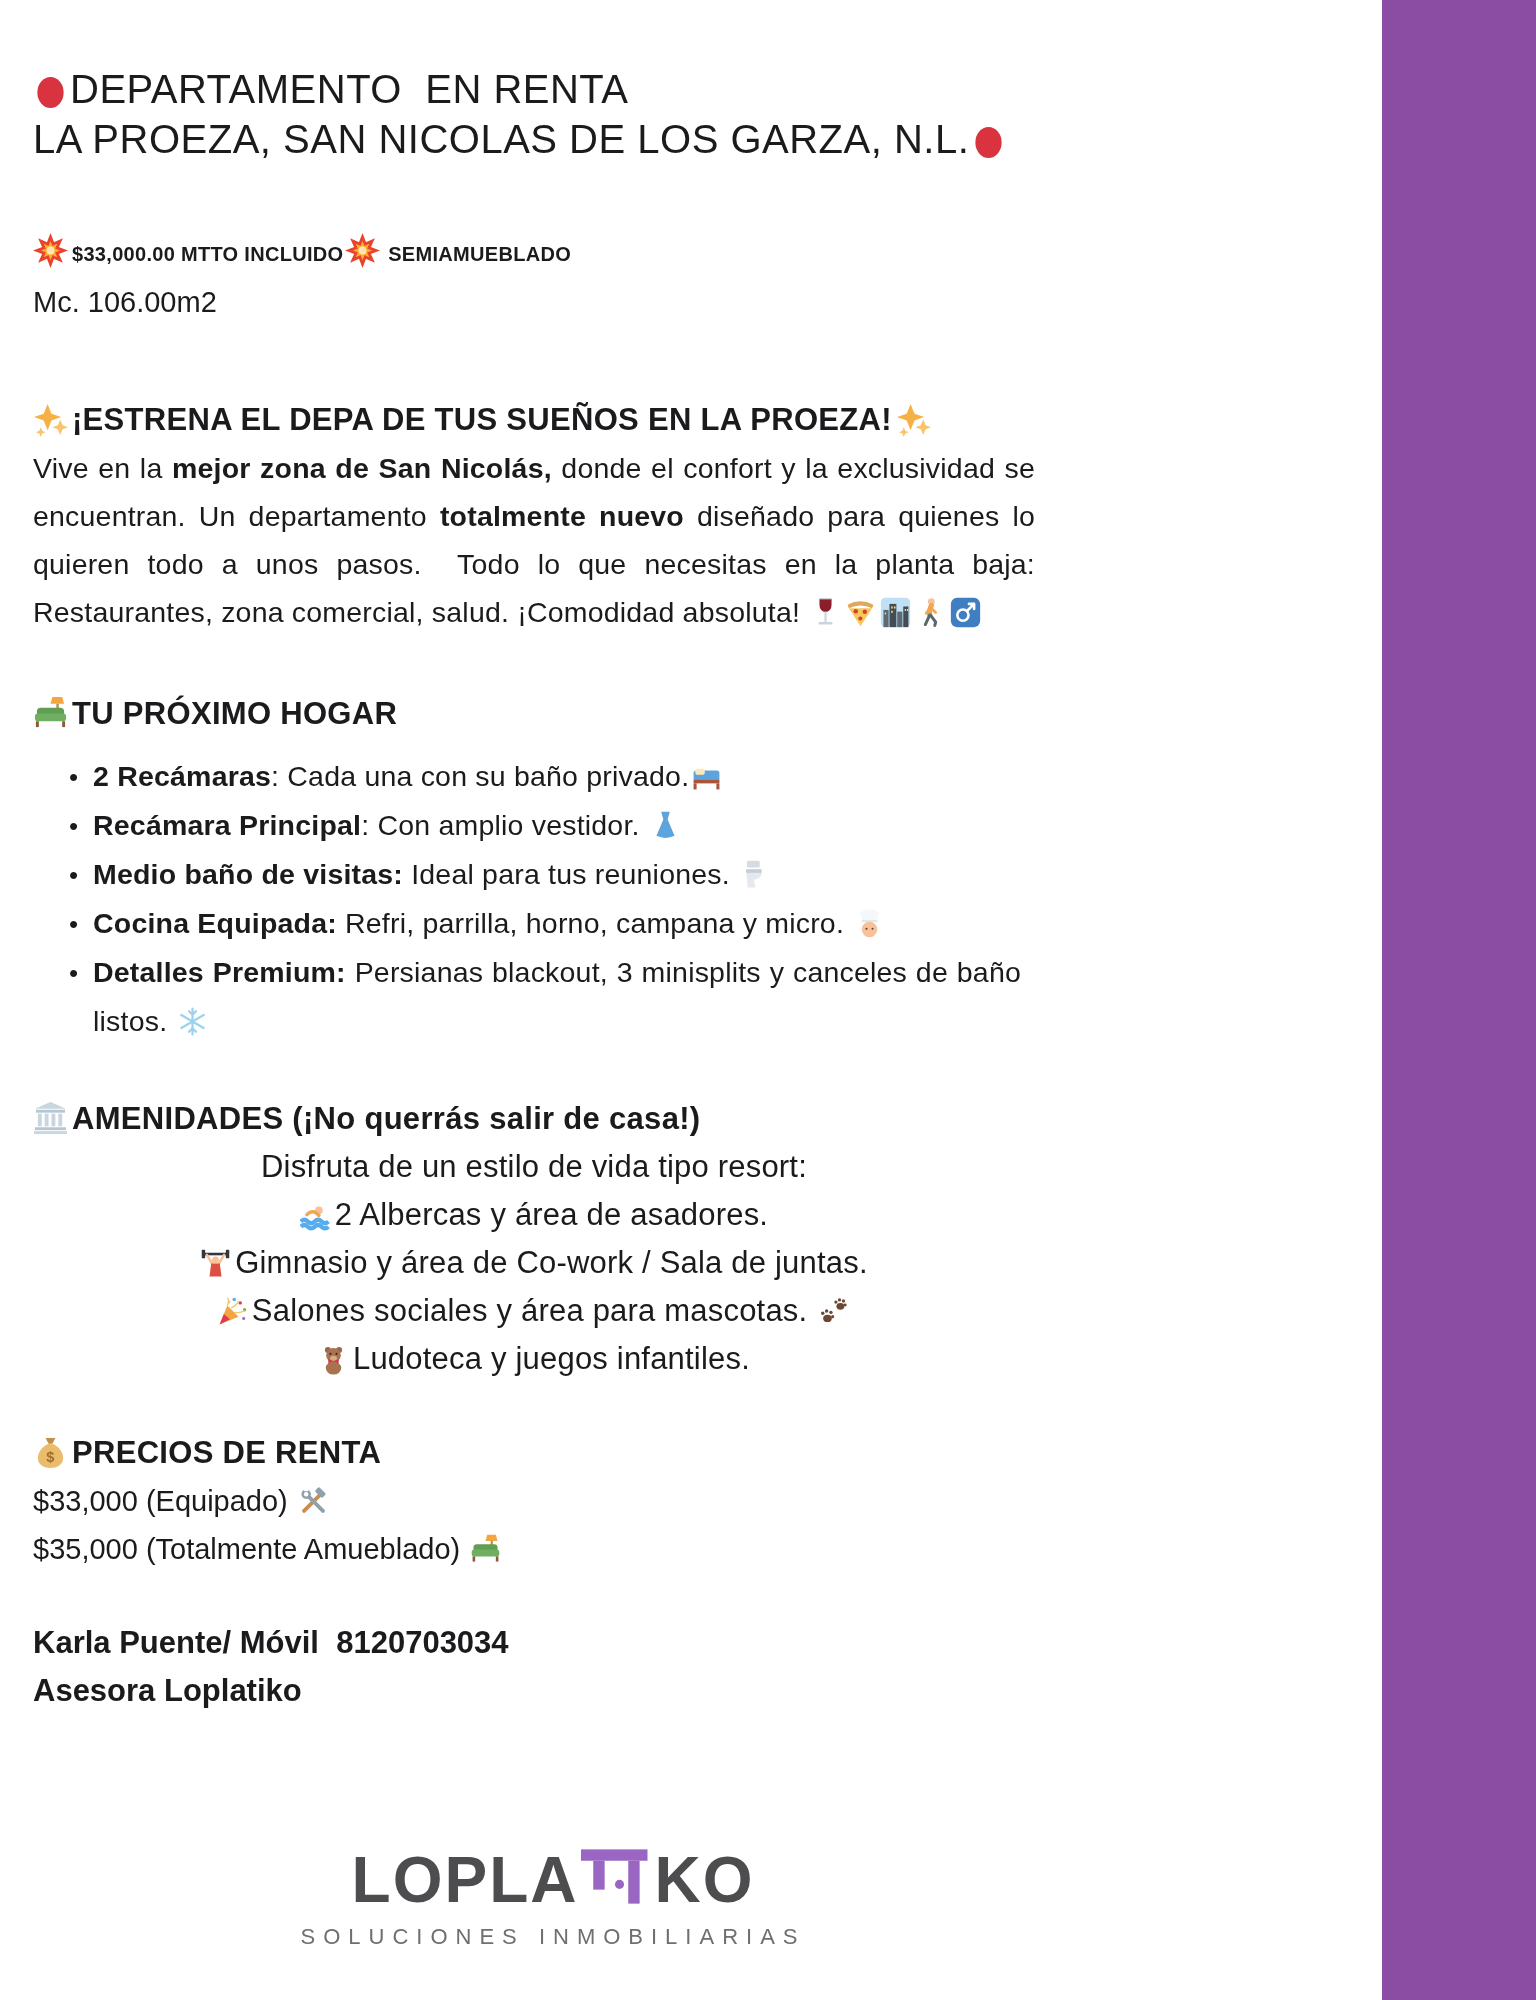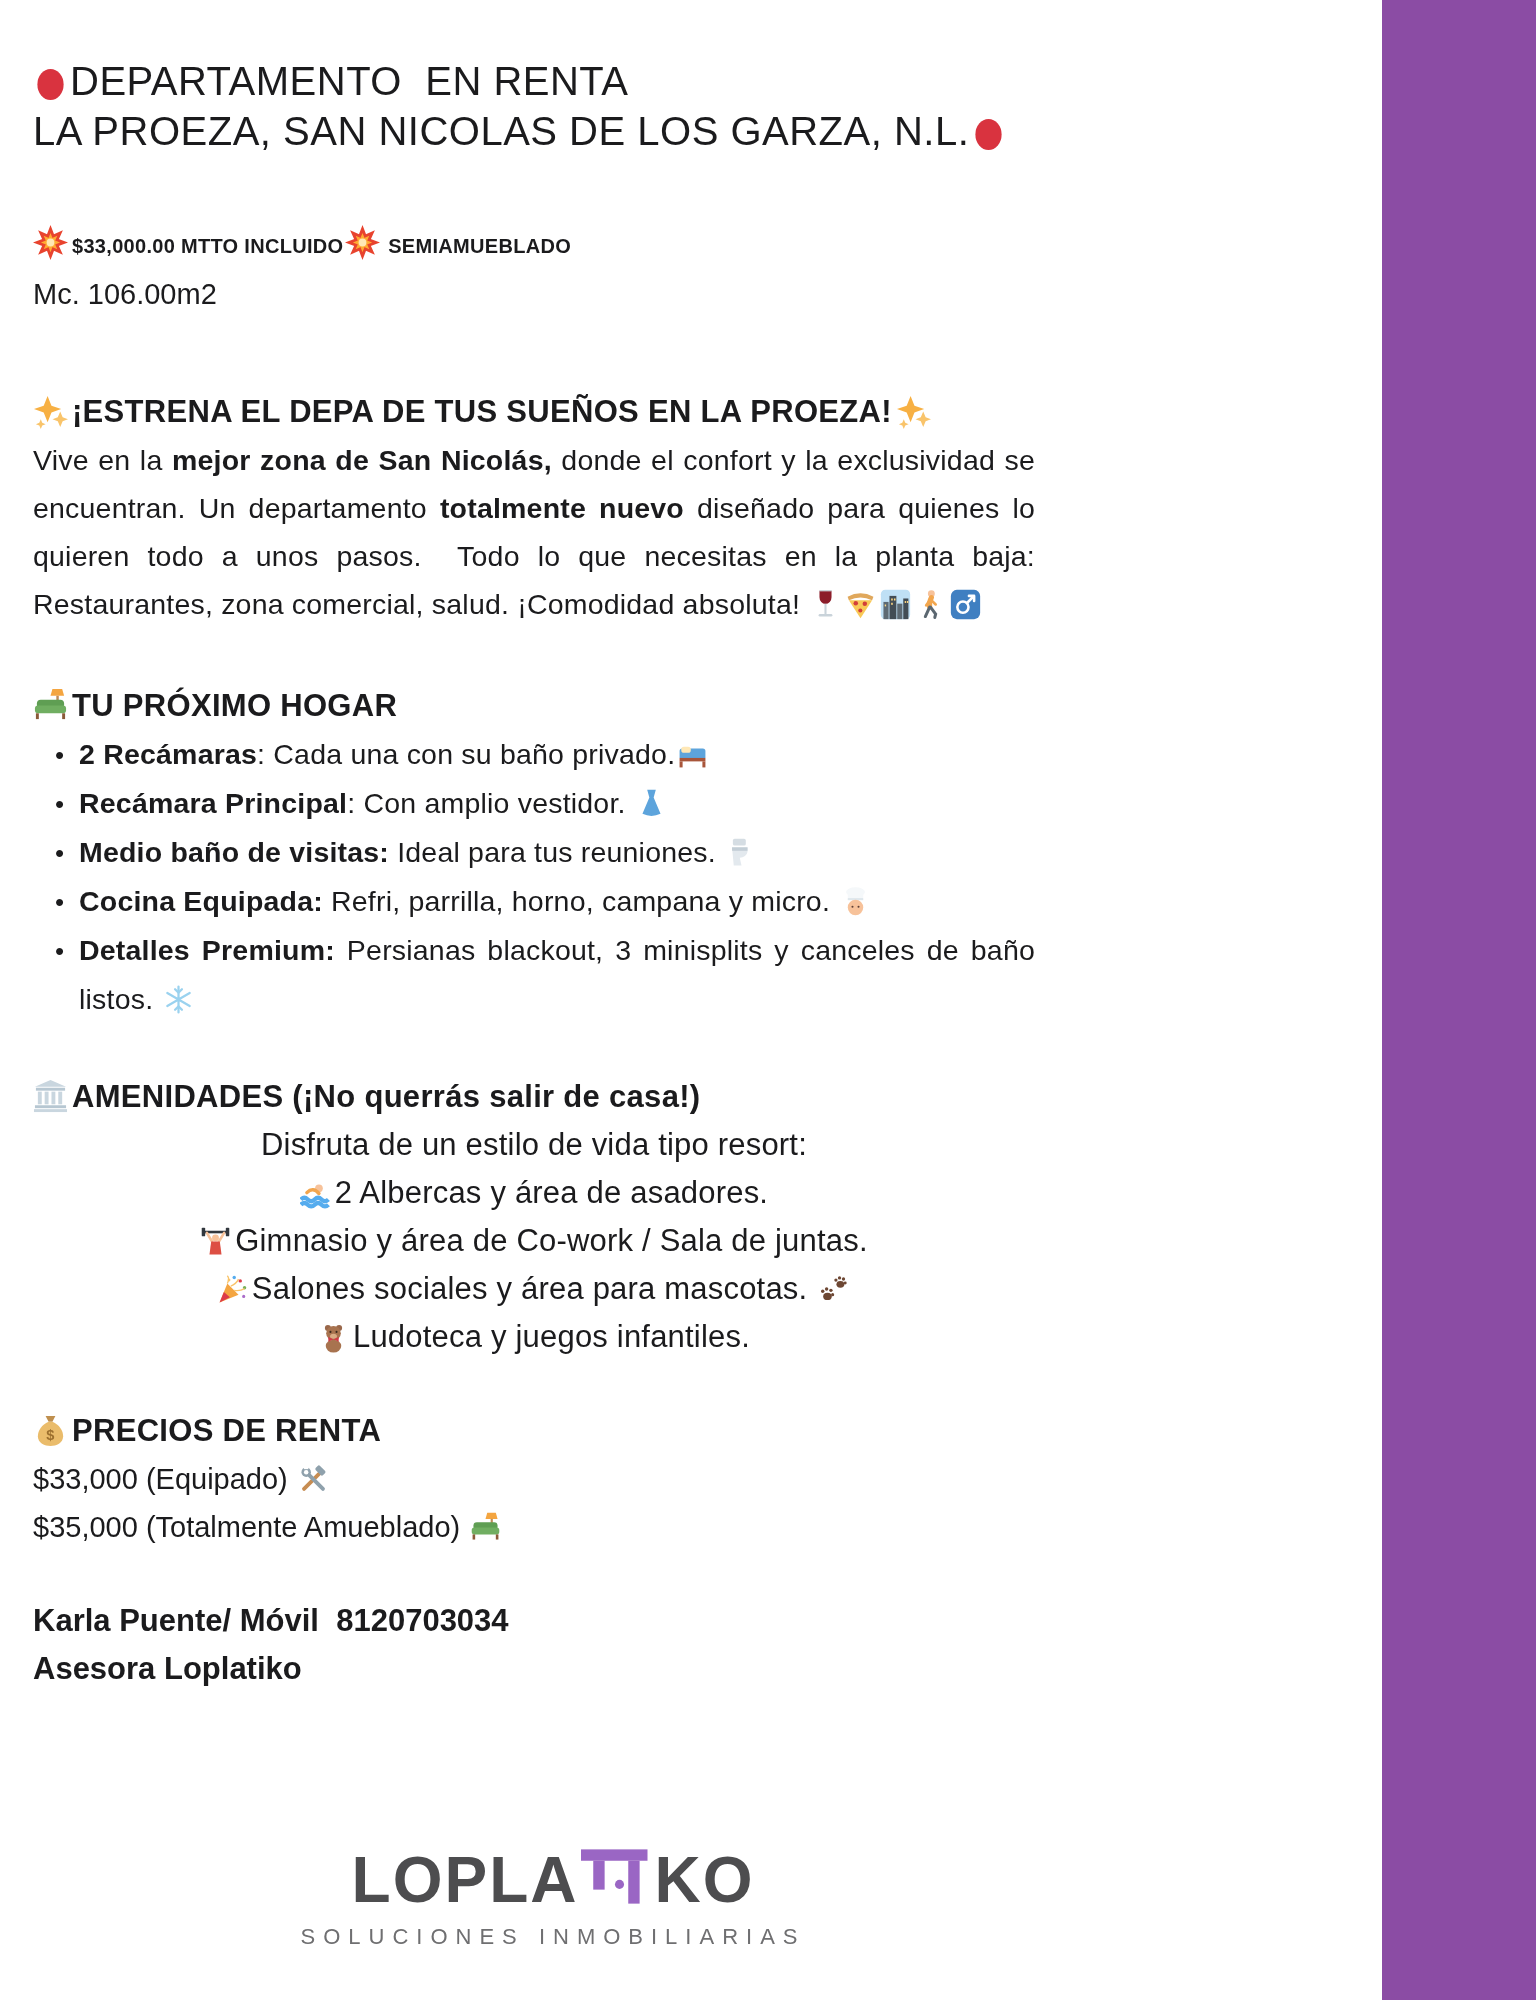--- a/index.html
+++ b/index.html
@@ -2,33 +2,33 @@
 <html><head>
 <meta charset="utf-8">
 <style>
   html,body{margin:0;padding:0;}
   body{
     width:1536px;height:2000px;position:relative;background:#ffffff;
     font-family:"Liberation Sans",sans-serif;color:#1b1b1d;overflow:hidden;
     -webkit-font-smoothing:antialiased;
   }
   .stripe{position:absolute;top:0;right:0;width:154px;height:2000px;background:#8b4ca4;}
-  .content{position:absolute;left:33px;top:0;width:1002px;padding-top:56px;}
+  .content{position:absolute;left:33px;top:8px;width:1002px;padding-top:56px;}
 
   .hdr{font-size:40px;line-height:50px;letter-spacing:.5px;font-weight:400;}
   .price-line{margin-top:66px;font-size:20px;line-height:48px;font-weight:700;letter-spacing:.3px;}
   .area-line{font-size:29px;line-height:48px;}
 
   .sec-title{font-size:31px;line-height:48px;font-weight:700;letter-spacing:.3px;}
   .intro-title{margin-top:70px;}
   .para{font-size:28.5px;line-height:48px;text-align:justify;letter-spacing:.2px;}
   .b{font-weight:700;}
 
   .hogar-title{margin-top:54px;}
-  ul.blts{list-style:none;margin:0;padding:0;}
+  ul.blts{list-style:none;margin:14px;padding:0;}
   ul.blts li{font-size:28.5px;line-height:48px;text-align:justify;padding-left:46px;letter-spacing:.2px;}
   ul.blts li::before{content:"•";display:inline-block;width:24px;margin-left:-24px;color:#1b1b1d;font-size:26px;}
 
   .amen-title{margin-top:50px;}
   .line{font-size:31px;line-height:48px;letter-spacing:.2px;text-align:center;}
 
   .precios-title{margin-top:46px;}
   .contact{margin-top:46px;font-size:31px;line-height:48px;font-weight:700;}
 
   .ic{display:inline-block;width:31px;height:31px;vertical-align:-6px;margin:0 4px;}

